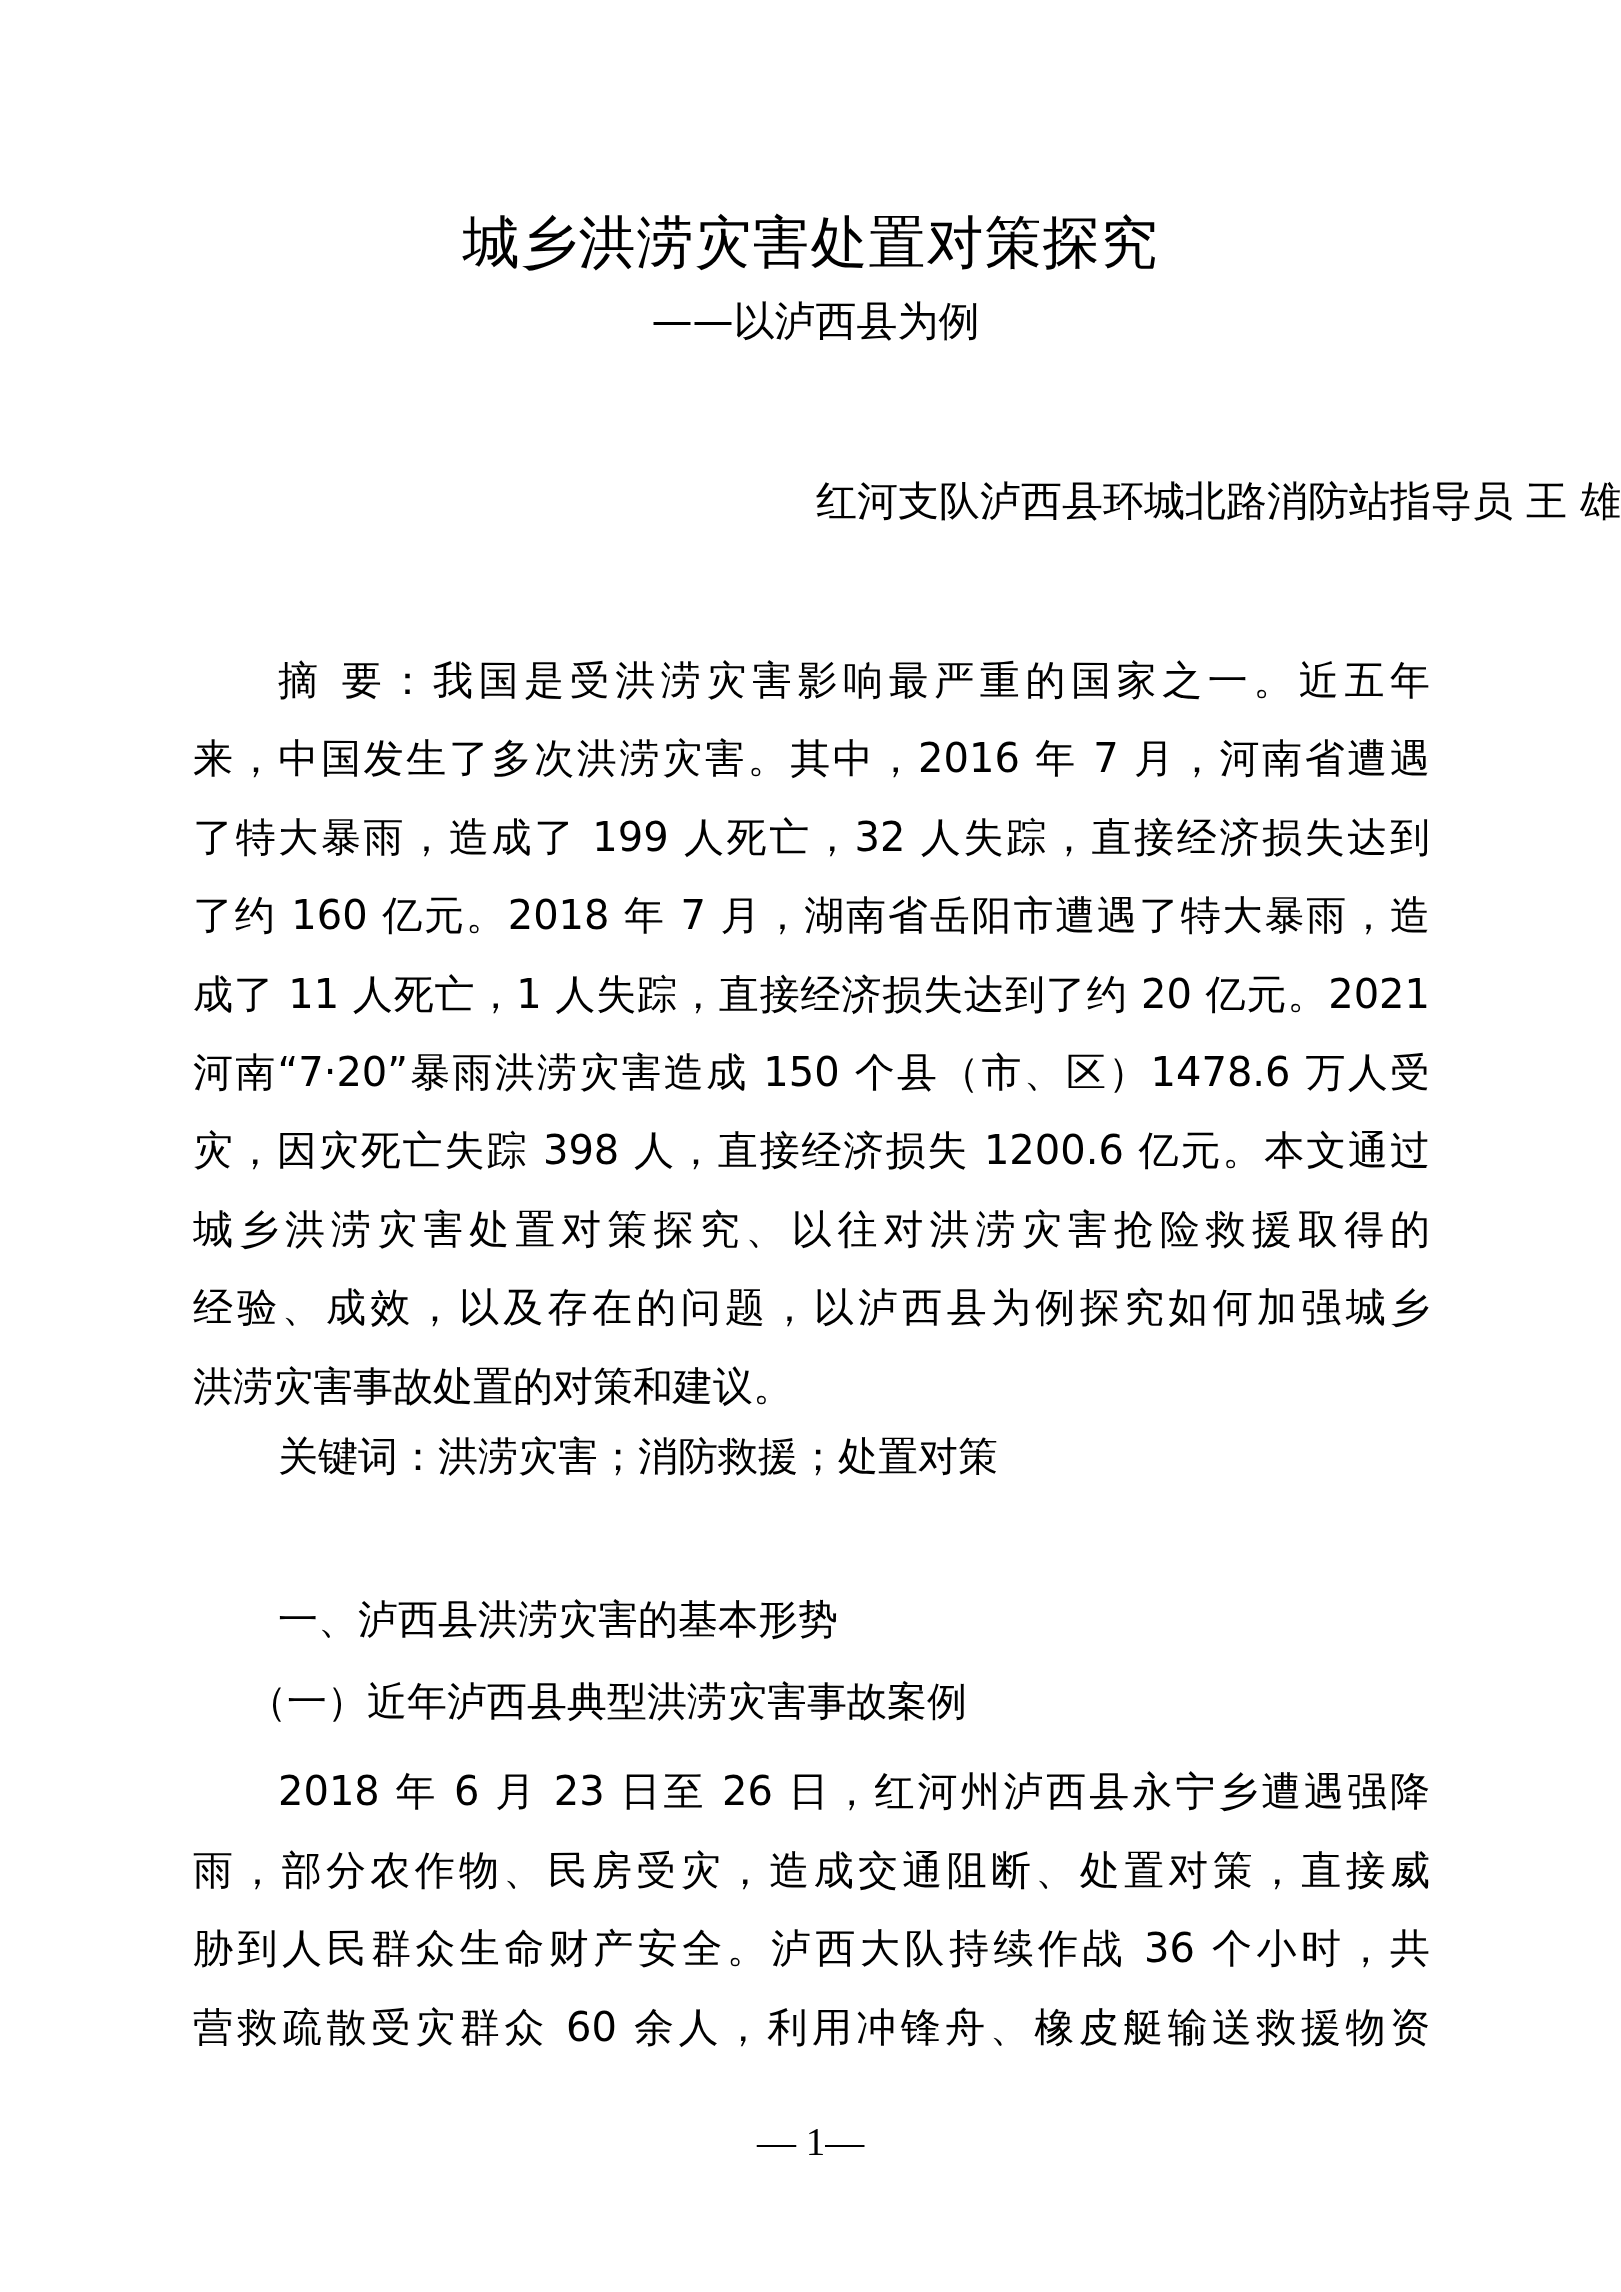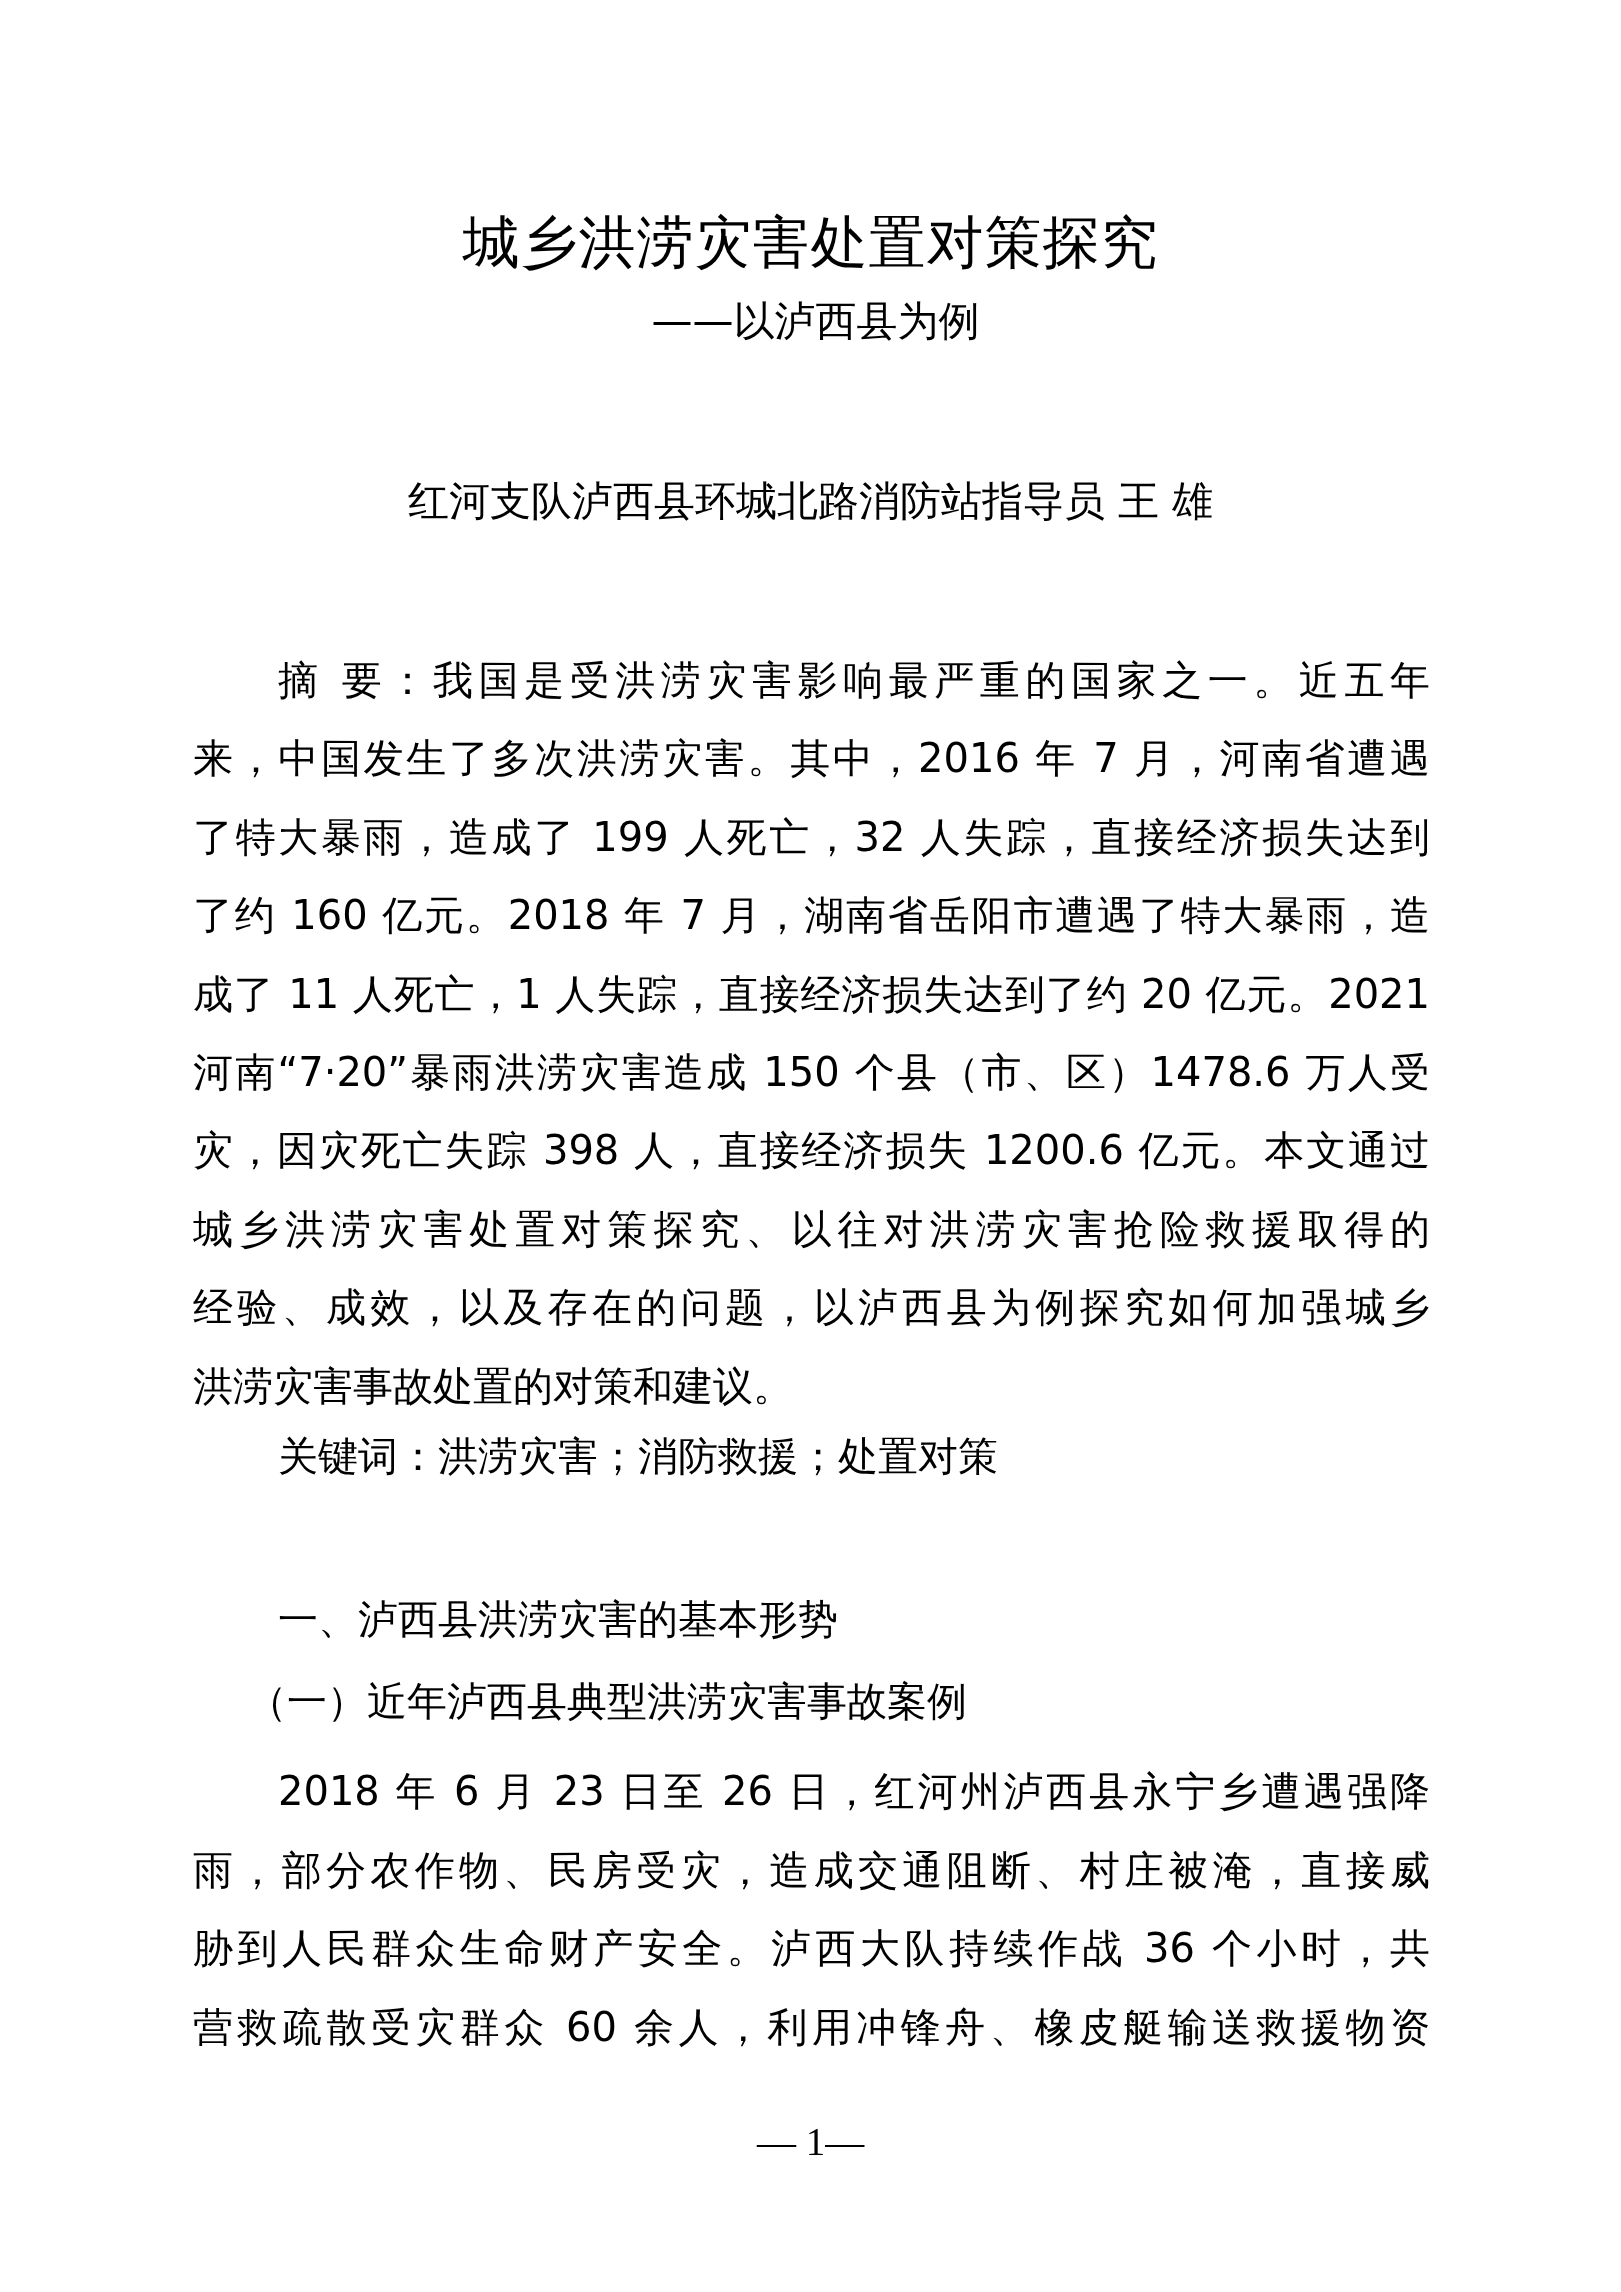--- a/index.html
+++ b/index.html
@@ -3,21 +3,21 @@
 <meta charset="utf-8">
 <style>
   html, body { margin: 0; padding: 0; background: #ffffff; }
   body { width: 1621px; height: 2293px; position: relative; overflow: hidden;
          font-family: "DejaVu Sans", "Liberation Sans", sans-serif; color: #000; }
   .page { position: absolute; left: 0; top: 0; width: 1621px; height: 2293px; background: #fff; padding-left: 11px; }
   .title { position: absolute; left: 0; width: 1621px; top: 208px; text-align: center;
            font-size: 57px; line-height: 69px; letter-spacing: 1px; }
   .subtitle { position: absolute; left: 0; width: 1621px; top: 294px; text-align: center;
               font-size: 41px; line-height: 55px; padding-left: 9.8px; box-sizing: border-box; }
-  .author { position: absolute; left: 0; width: 1621px; top: 474px; text-align: center;
+  .author { position: absolute; left: 0; width: 1621px; top: 474px; text-align: right;
             font-size: 41px; line-height: 55px; }
   .line { position: absolute; left: 193px; width: 1237px; font-size: 40px; line-height: 55px;
           white-space: nowrap; text-align: justify; text-align-last: justify; margin-top: 8px; }
   .line.last { text-align-last: left; }
   .line.indent { left: 278px; width: 1152px; }
   .heading { position: absolute; left: 278px; font-size: 40px; line-height: 55px; white-space: nowrap; }
   .heading.sub { left: 247px; }
   .pagenum { position: absolute; left: 0; width: 1621px; top: 2117px; text-align: center;
              font-family: "Liberation Serif", "DejaVu Serif", serif; font-size: 39px; line-height: 49px; }
 </style>
@@ -40,19 +40,19 @@
   <div class="line" style="top:1194px">城乡洪涝灾害处置对策探究、以往对洪涝灾害抢险救援取得的</div>
   <div class="line" style="top:1272px">经验、成效，以及存在的问题，以泸西县为例探究如何加强城乡</div>
   <div class="line last" style="top:1351px">洪涝灾害事故处置的对策和建议。</div>
 
   <div class="heading" style="top:1429px">关键词：洪涝灾害；消防救援；处置对策</div>
 
   <div class="heading" style="top:1592px">一、泸西县洪涝灾害的基本形势</div>
   <div class="heading sub" style="top:1674px">（一）近年泸西县典型洪涝灾害事故案例</div>
 
   <div class="line indent" style="top:1756px">2018 年 6 月 23 日至 26 日，红河州泸西县永宁乡遭遇强降</div>
-  <div class="line" style="top:1835px">雨，部分农作物、民房受灾，造成交通阻断、村庄被淹，直接威</div>
+  <div class="line" style="top:1835px">雨，部分农作物、民房受灾，造成交通阻断、处置对策，直接威</div>
   <div class="line" style="top:1913px">胁到人民群众生命财产安全。泸西大队持续作战 36 个小时，共</div>
   <div class="line" style="top:1992px">营救疏散受灾群众 60 余人，利用冲锋舟、橡皮艇输送救援物资</div>
 
   <div class="pagenum">—  1—</div>
 </div>
 
 
 </body></html>

